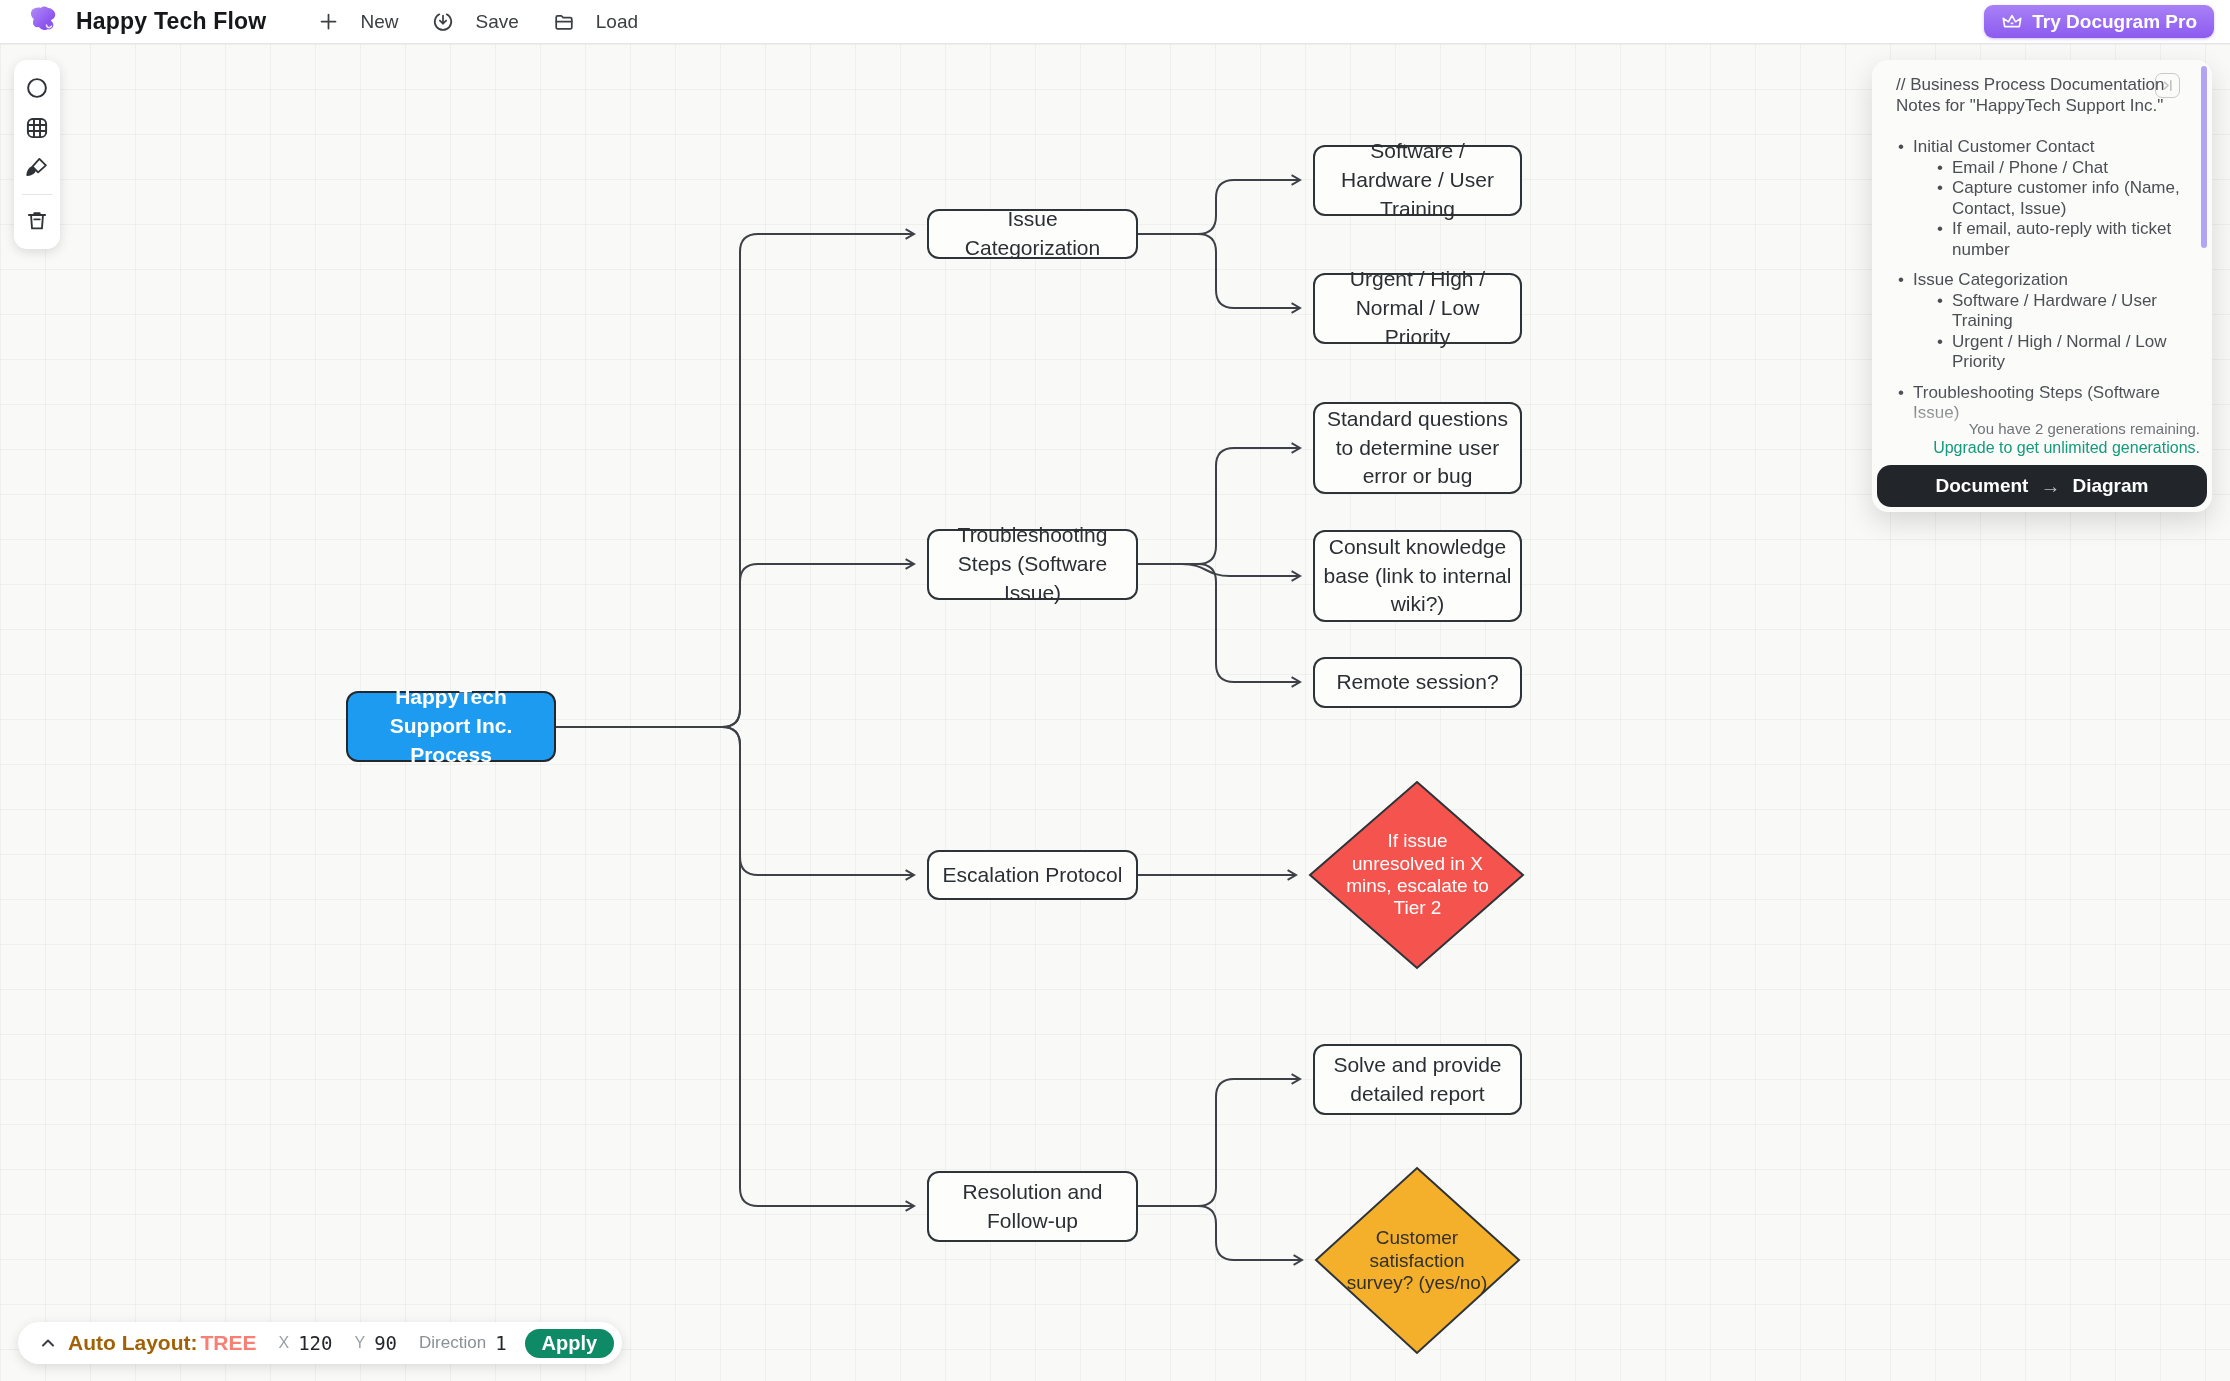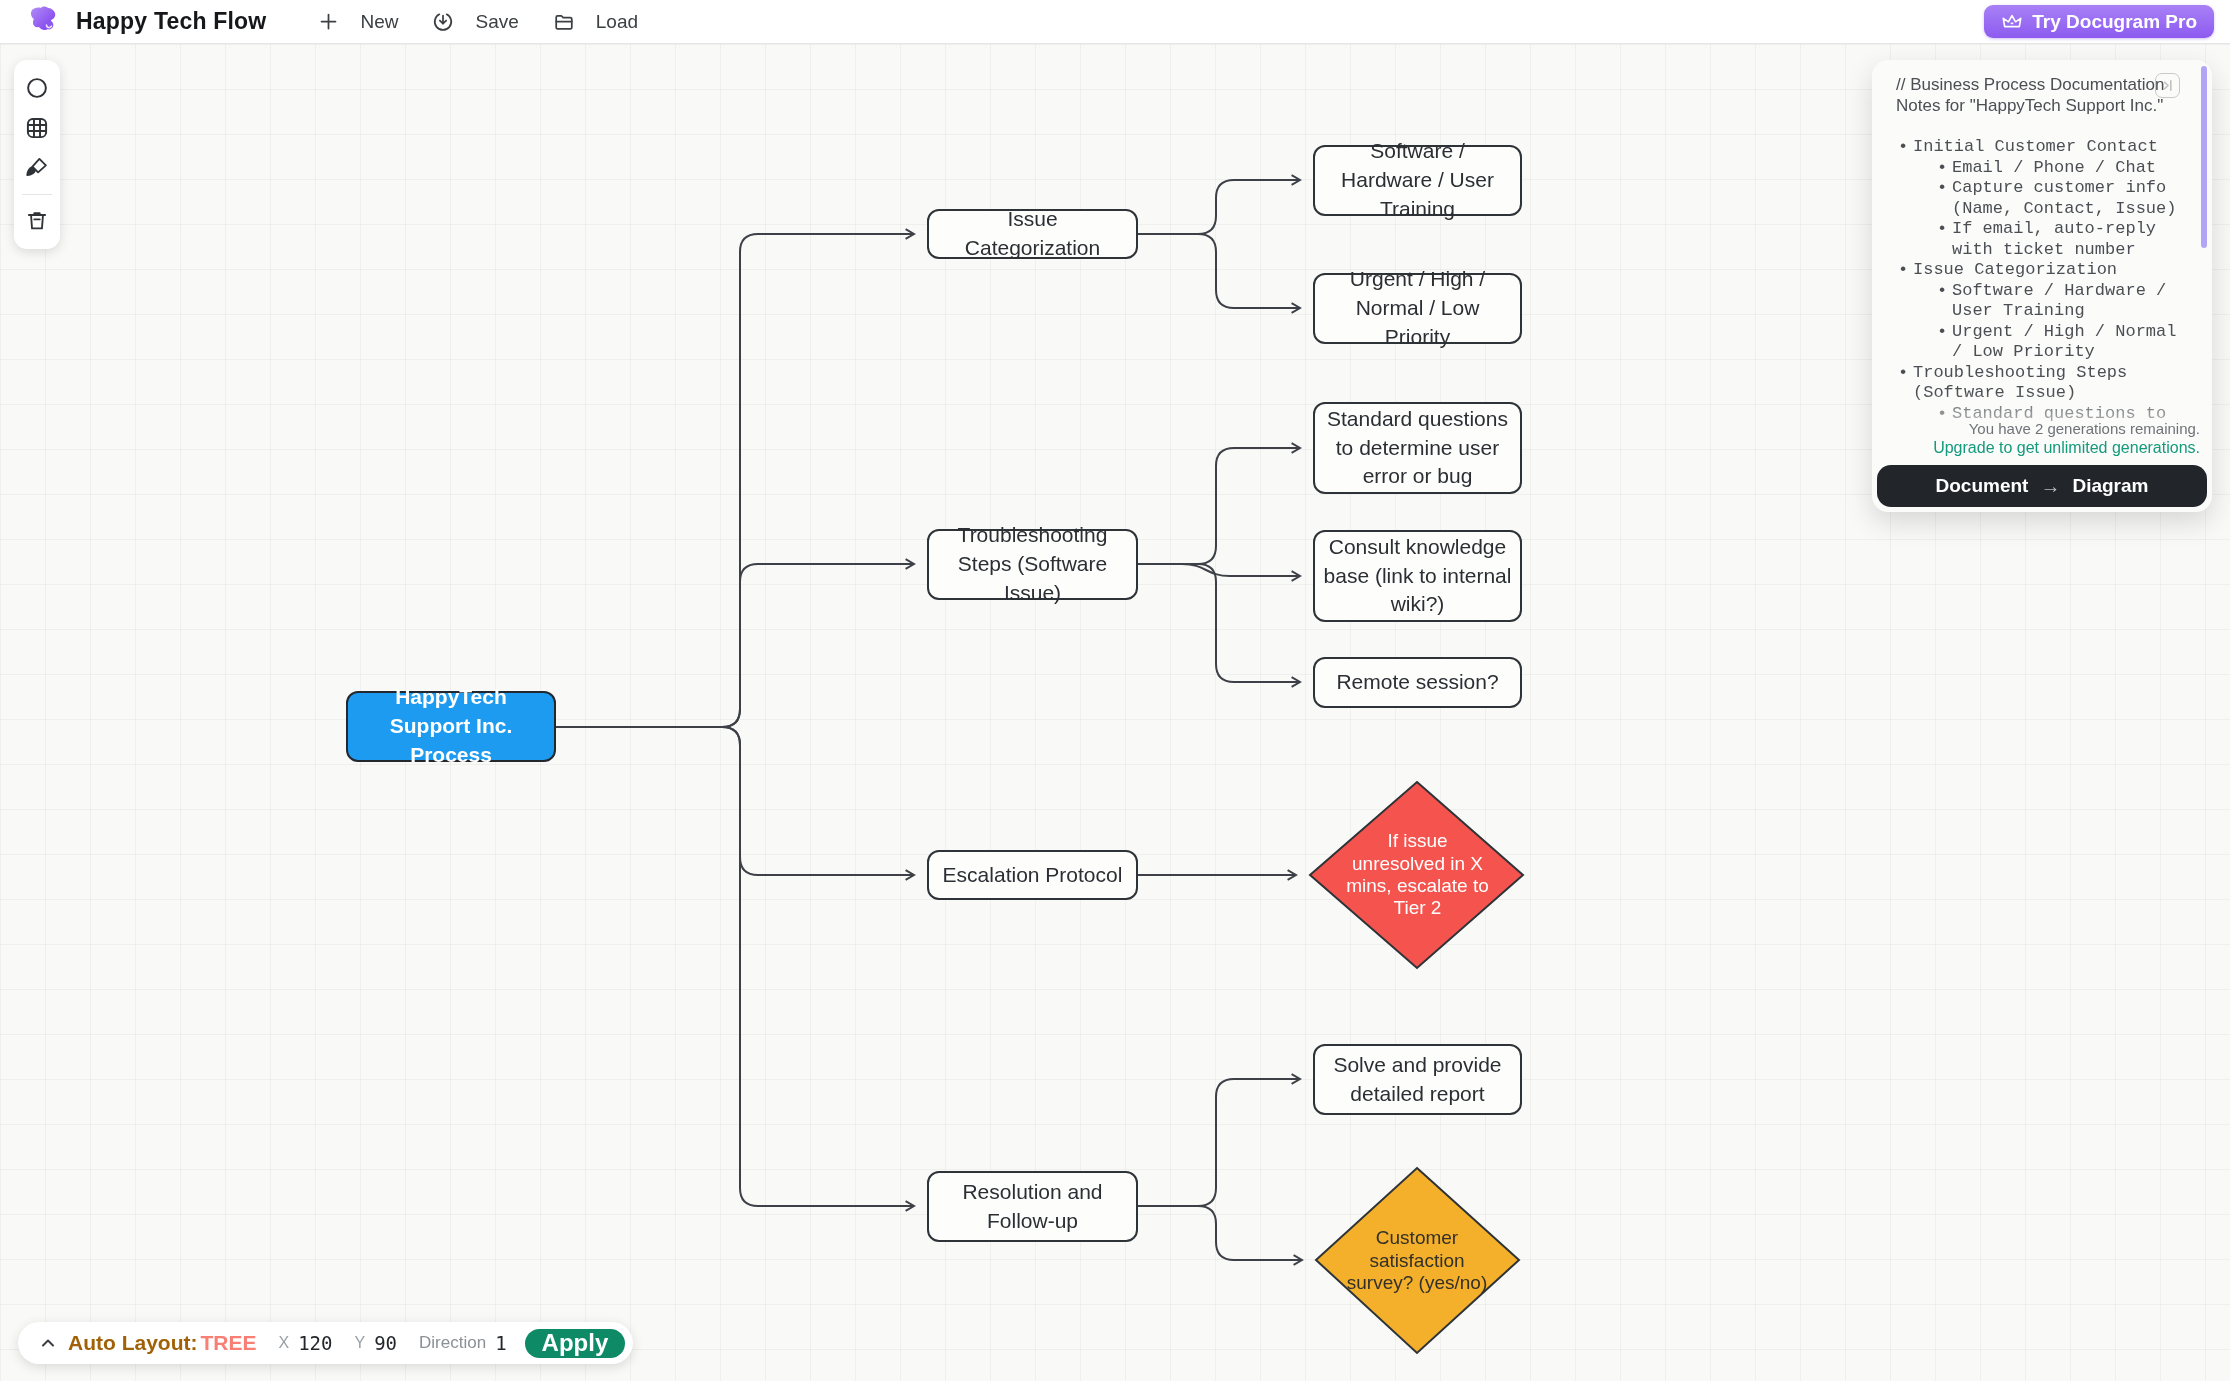--- a/index.html
+++ b/index.html
@@ -50,21 +50,21 @@
     display:flex; align-items:center; justify-content:center; border-radius:9px; }
   .tool-sep { width:30px; height:1px; background:#e4e4e2; margin:6px 0; }
 
   
   .panel { position:absolute; left:1872px; top:60px; width:340px; height:452px; z-index:30;
     background:#fbfbfa; border-radius:16px; box-shadow:0 10px 28px rgba(0,0,0,.14); }
   .notes-body { position:absolute; left:24px; right:30px; top:15px; bottom:90px;
     overflow:hidden; font-size:17px; line-height:20.5px; color:#4b4f54; }
   .notes-title { margin-bottom:21px; }
   .notes-body ul { list-style:none; }
-  .nl1 > li { padding-left:17px; position:relative; margin-top:0;font-family:Liberation Mono, monospace; }
+  .nl1 > li { padding-left:17px; position:relative; margin-top:10px; }
   .nl1 > li::before { content:"•"; position:absolute; left:2px; }
   .nl2 { margin-left:22px; }
   .nl2 > li { padding-left:17px; position:relative; }
   .nl2 > li::before { content:"•"; position:absolute; left:2px; }
   .panel-fade { position:absolute; left:2px; right:2px; bottom:48px; height:72px;
     background:linear-gradient(to bottom, rgba(251,251,250,0), rgba(251,251,250,.94) 70%);
     pointer-events:none; border-radius:0 0 14px 14px; }
   .panel-status { position:absolute; right:12px; top:360px; text-align:right;
     font-size:15px; color:#6f7378; z-index:3; }
   .panel-upgrade { position:absolute; right:12px; top:379px; text-align:right;
@@ -85,21 +85,21 @@
   .layoutbar { position:absolute; left:18px; top:1322px; height:42px; z-index:30;
     background:#ffffff; border-radius:21px; box-shadow:0 3px 12px rgba(0,0,0,.13);
     display:flex; align-items:center; padding:0 8px 0 16px; gap:0; }
   .lb-collapse { border:none; background:none; cursor:pointer; padding:0 6px; display:flex; align-items:center; }
   .lb-title { font-size:21px; font-weight:bold; color:#a16207; margin-left:6px; }
   .lb-mode { font-size:21px; font-weight:bold; color:#f97f74; margin-left:3px; }
   .lb-axis { font-size:16px; color:#9aa0a6; margin-left:22px; }
   .lb-val { font-family:"DejaVu Sans Mono", monospace; font-size:19px; color:#23262b; margin-left:9px; }
   .lb-dir { font-size:17px; color:#8a9096; margin-left:22px; }
   .apply-btn { margin-left:18px; height:29px; padding:0 17px; border:none; border-radius:15px;
-    background:#0e8a67; color:#fff; font-size:24px; font-weight:bold; cursor:pointer; font-family:inherit; }
+    background:#0e8a67; color:#fff; font-size:20px; font-weight:bold; cursor:pointer; font-family:inherit; }
 </style>
 </head>
 <body>
 
 <div class="header">
   <svg class="logo" viewBox="0 0 34 34">
     <defs>
       <linearGradient id="lg" x1="0" y1="0" x2="1" y2="1">
         <stop offset="0" stop-color="#b28df7"></stop>
           <stop offset="1" stop-color="#7c3aed"></stop>

